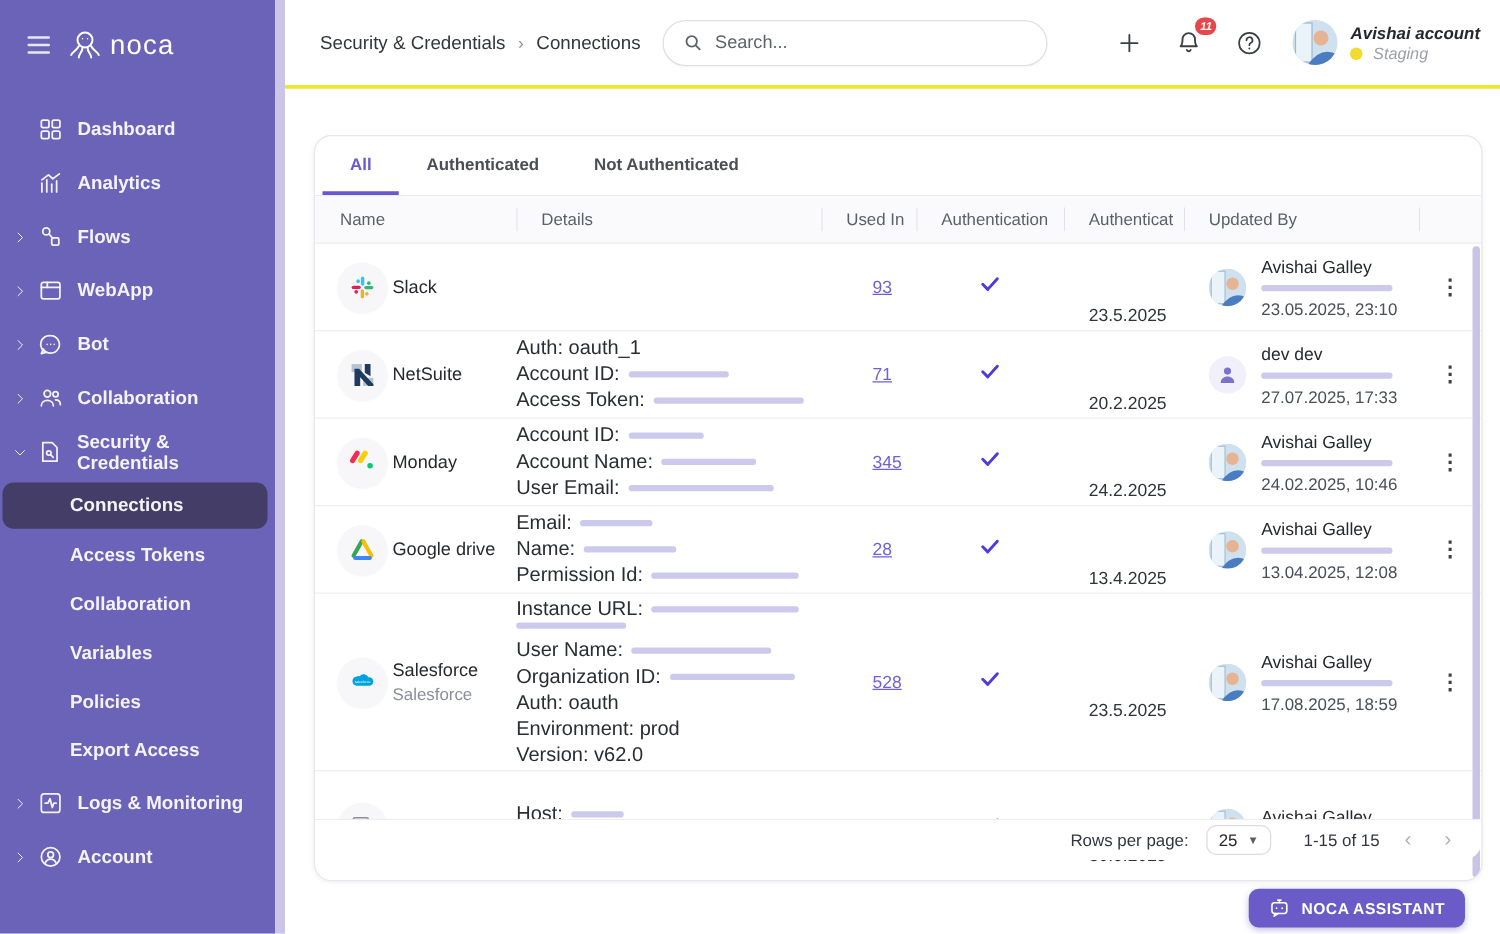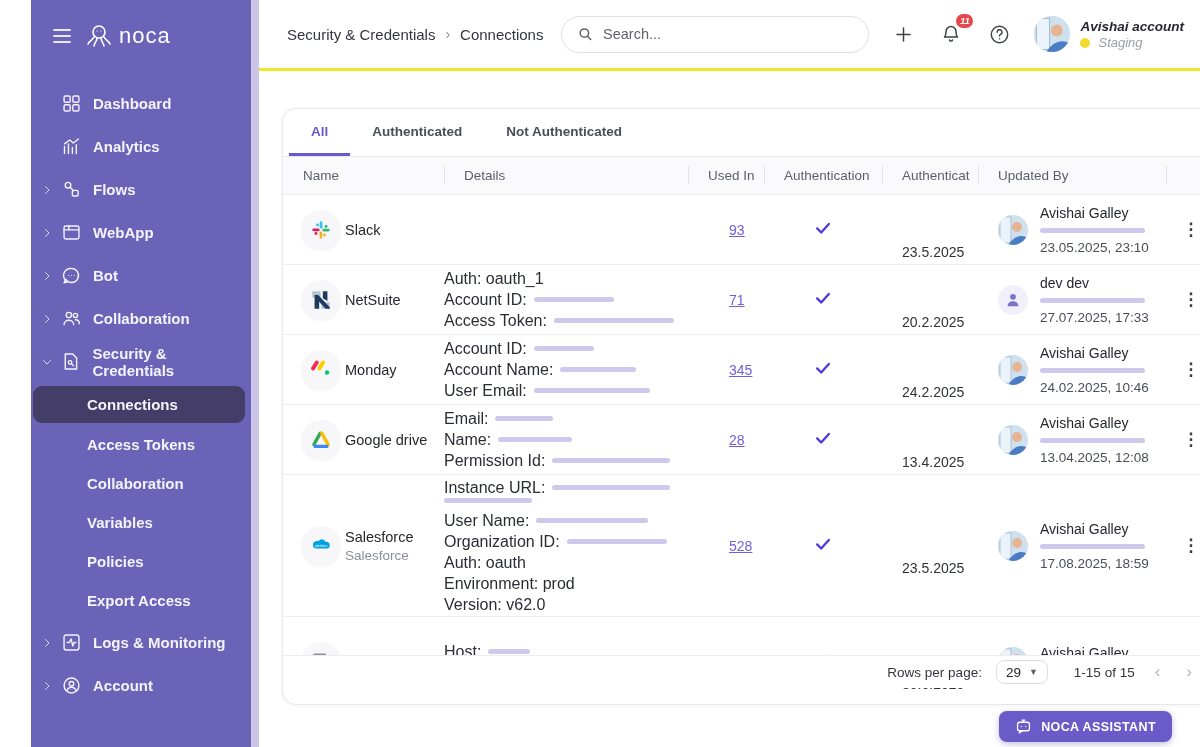--- a/index.html
+++ b/index.html
@@ -1,18 +1,18 @@
 <!DOCTYPE html>
 <html><head>
 <meta charset="utf-8">
 <style>
   * { margin:0; padding:0; box-sizing:border-box; }
   html,body { width:1200px; height:747px; overflow:hidden; background:#fff;
     font-family:"Liberation Sans", sans-serif; }
-  .app { display:grid; grid-template-columns:220px 8px 1fr; width:1200px; height:747px;padding-left:31px; }
+  .app { display:grid; grid-template-columns:220px 8px 1fr; width:1200px; height:747px; }
 
   
   .sidebar { background:#6B63B7; color:#F4F3FA; overflow:hidden; }
   .side-scroll-strip { background:#CBC6E8; }
   .logo-row { display:flex; align-items:center; gap:14px; padding:22px 0 18px 22px; }
   .burger { display:flex; flex-direction:column; gap:4px; cursor:pointer; }
   .burger i { display:block; width:18px; height:2px; background:#E9E7F5; border-radius:2px; }
   .logo { display:flex; align-items:center; gap:6px; }
   .logo svg { display:block; }
   .logo-text { font-size:22px; letter-spacing:1px; color:#fff; font-weight:400; }
@@ -661,21 +661,21 @@
                 <div class="upd-date"></div>
               </span>
             </div>
             <div class="c-kebab">⋮</div>
           </div>
         </div>
       <div class="table-scrollbar"></div>
       <footer class="tfoot">
         <span>Rows per page:</span>
         <span class="rpp-select">
-          <span>29</span>
+          <span>25</span>
           <span class="caret">▼</span>
         </span>
         <span class="pg-range">1-15 of 15</span>
         <span class="pg-btn">‹</span>
         <span class="pg-btn">›</span>
       </footer>
     </section>
 
     <button class="assistant-btn">
       <svg viewBox="0 0 20 20" fill="none" stroke="#fff" stroke-width="1.5" stroke-linecap="round" stroke-linejoin="round">

